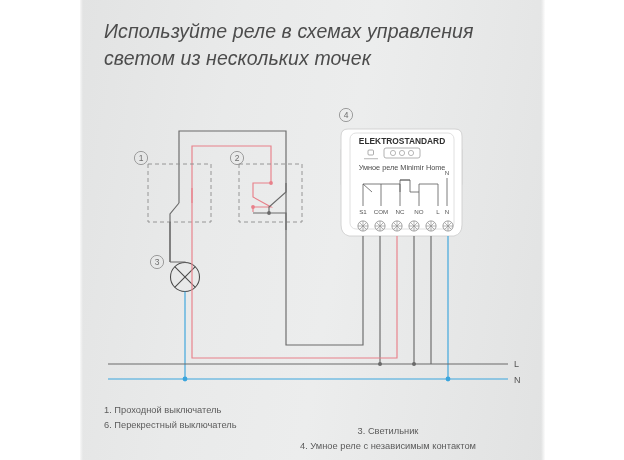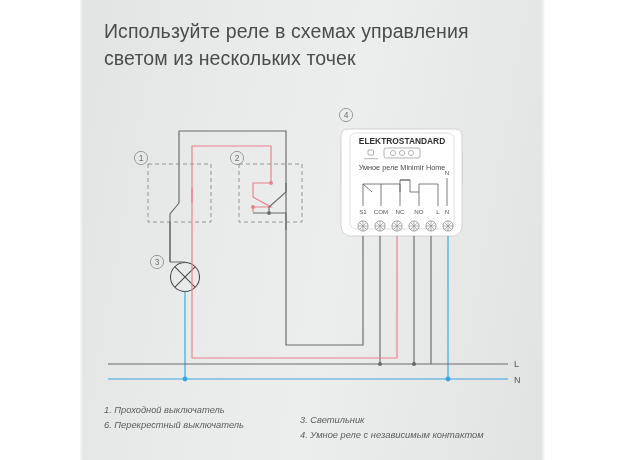--- a/index.html
+++ b/index.html
@@ -33,36 +33,37 @@
   }
   #title {
     position: absolute;
     left: 104px; top: 18px;
     width: 420px;
     font-size: 19.5px;
     line-height: 27px;
     color: #4c4c4c;
     letter-spacing: 0.1px;
     white-space: pre-line;
+    font-style: italic;
   }
   #svg-diagram {
     position: absolute;
     left: 0; top: 0;
     width: 624px; height: 460px;
   }
   .legend {
     position: absolute;
     font-size: 9.3px;
     color: #5c5c5c;
     line-height: 14.5px;
     white-space: nowrap;
   }
   #legend-col-1 { left: 104px; top: 403px; }
-  #legend-col-2 { left: 300px; top: 413px; }
-  .legend div { white-space: nowrap; font-style: italic; }
+  #legend-col-2 { left: 300px; top: 424px; text-align: center; }
+  .legend div { white-space: nowrap; }
 </style>
 </head>
 <body>
 
 <div id="page">
 
   <div id="panel"></div>
 
   <div id="title">Используйте реле в схемах управления
 светом из нескольких точек</div>

